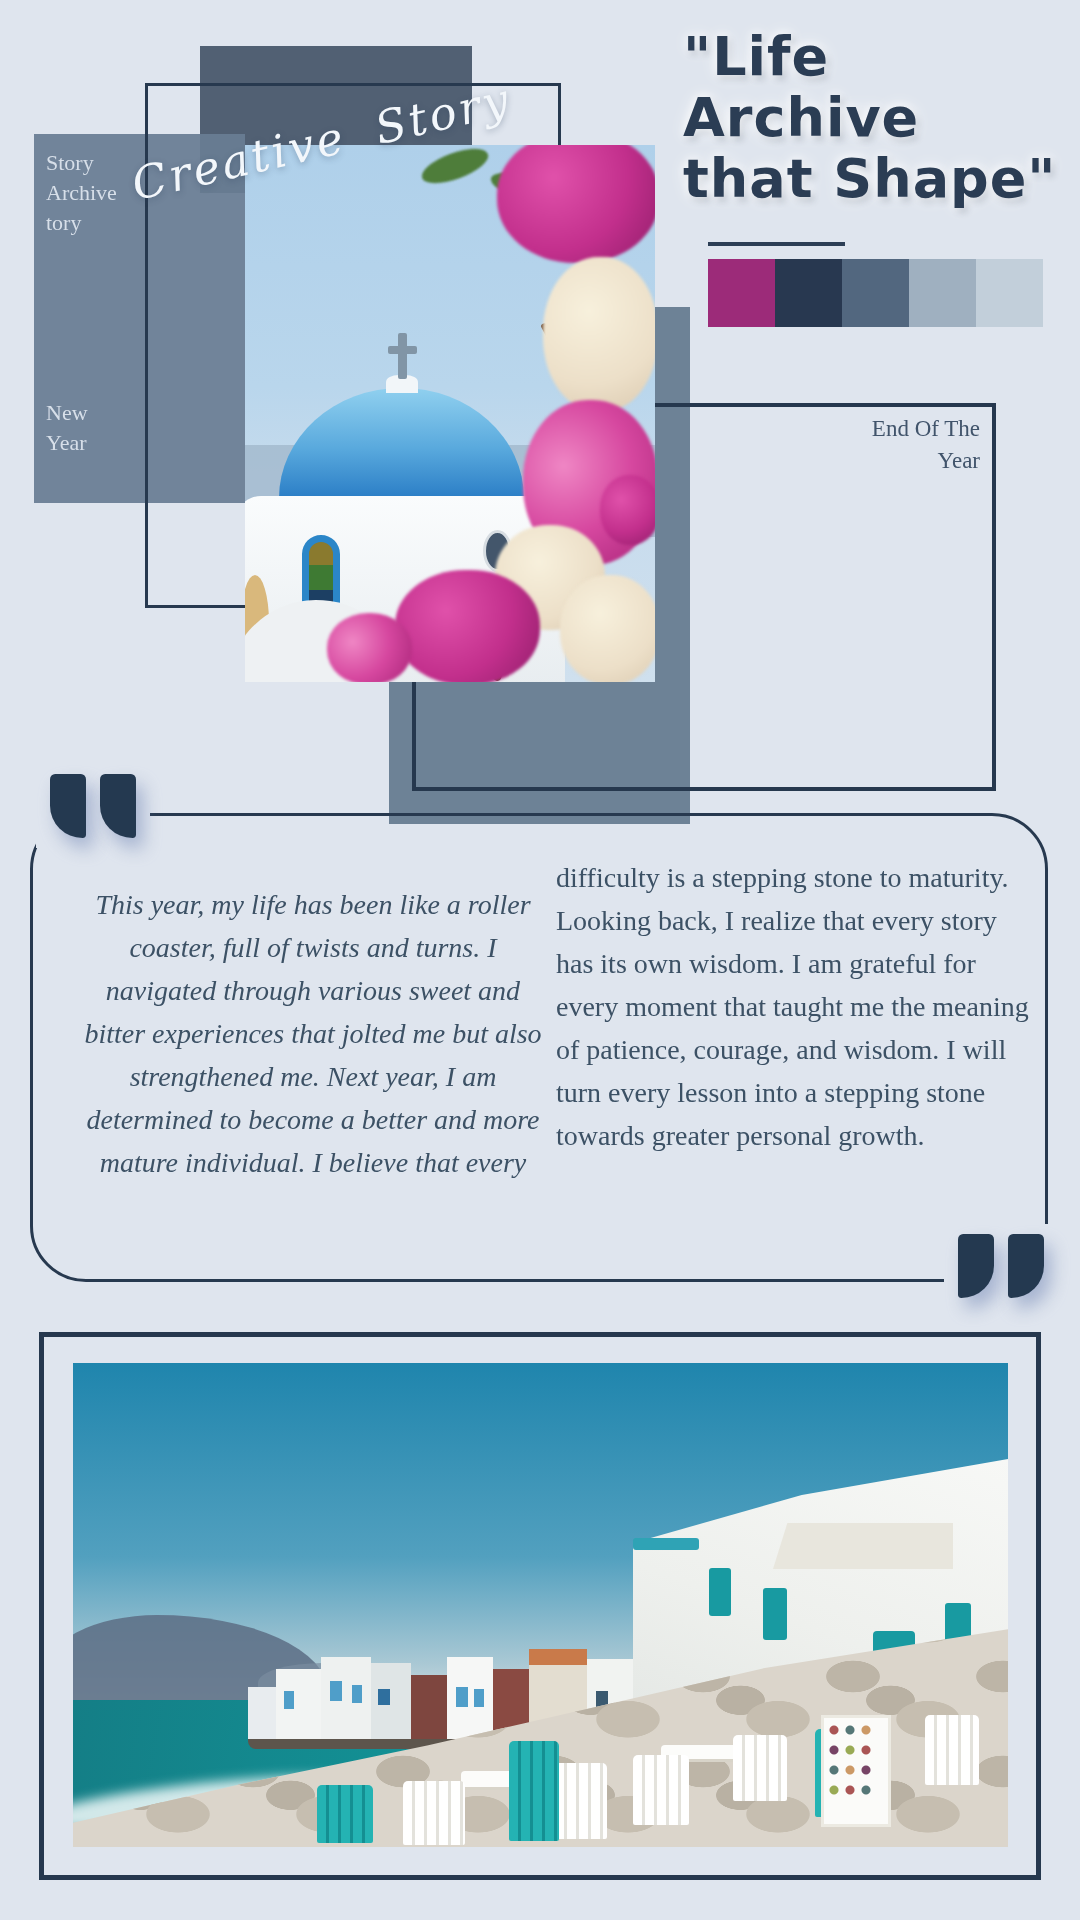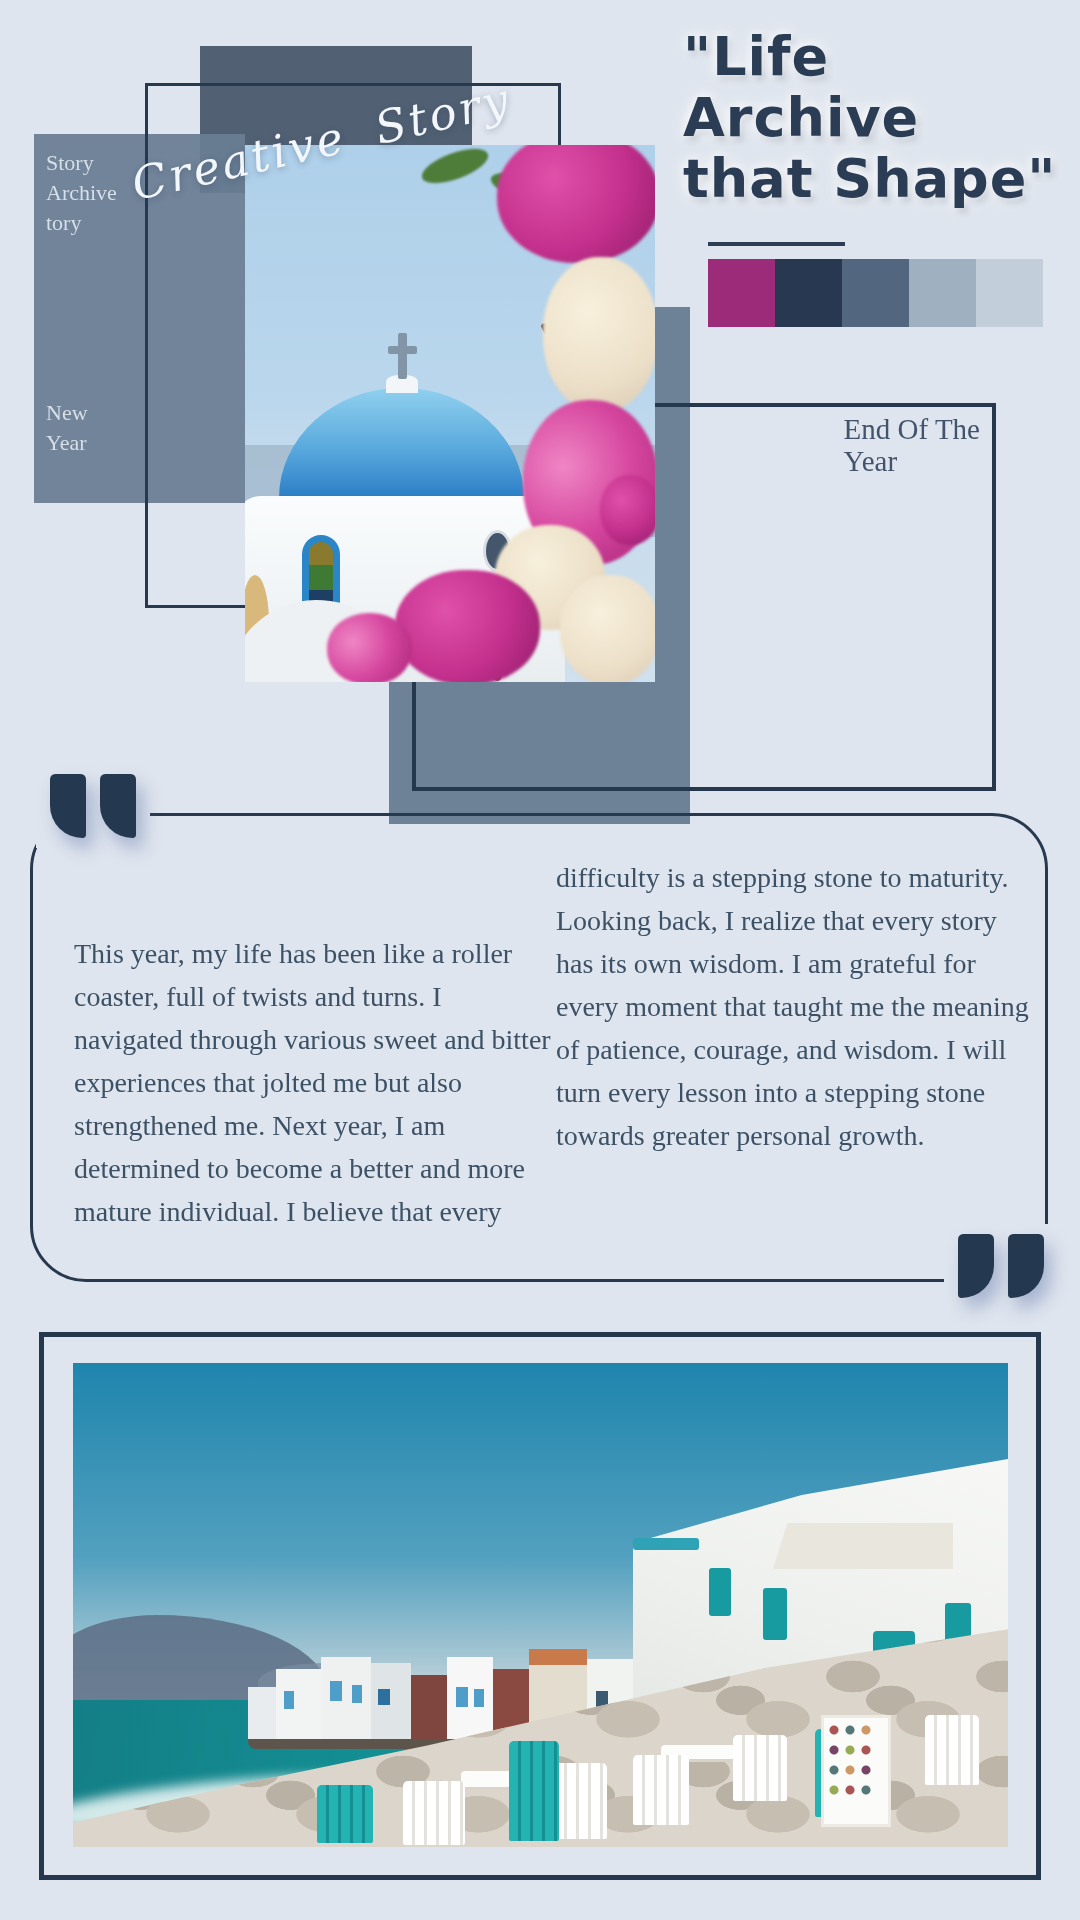--- a/index.html
+++ b/index.html
@@ -9,21 +9,21 @@
 
   
   .dark-rect{left:200px;top:46px;width:272px;height:147px;background:rgba(45,62,84,0.80);}
   .side-panel{left:34px;top:134px;width:211px;height:369px;background:rgba(104,125,147,0.93);}
   .panel-label{position:absolute;left:12px;color:#d7dfe9;font-size:22px;line-height:30px;}
   .panel-label.top{top:14px;}
   .panel-label.bot{top:264px;}
   .made-rect{left:389px;top:307px;width:301px;height:517px;background:#6d8296;}
   .frame-left{left:145px;top:83px;width:416px;height:525px;border:3px solid #27394f;box-sizing:border-box;}
   .frame-right{left:412px;top:403px;width:584px;height:388px;border:4px solid #26384e;box-sizing:border-box;}
-  .eoy{right:100px;top:413px;text-align:left;color:#41546b;font-size:29px;line-height:32px;margin-left:16px;}
+  .eoy{right:100px;top:413px;text-align:right;color:#41546b;font-size:23px;line-height:32px;margin-left:16px;}
   .made-by{left:454px;top:688px;color:rgba(233,240,247,0.95);font-size:24px;line-height:46px;}
   .made-by .l1{opacity:.8;}
   .archive{right:100px;top:688px;text-align:right;color:#3d5065;font-size:24px;line-height:46px;}
 
   
   .photo{overflow:hidden;}
   .church{left:245px;top:145px;width:410px;height:537px;
           background:linear-gradient(180deg,#afd0ea 0%,#b9d6ec 45%,#c6dbed 62%,#cfe0ee 100%);}
   .seaband{left:0;top:300px;width:410px;height:92px;background:#9fb5ca;opacity:.75;}
   .dome{left:34px;top:243px;width:245px;height:110px;border-radius:50% 50% 0 0/100% 100% 0 0;
@@ -61,21 +61,21 @@
   
   .quote-box{left:30px;top:813px;width:1018px;height:469px;border:3px solid #27394f;border-radius:56px;box-sizing:border-box;}
   .qwrap{display:flex;gap:14px;background:#dfe5ee;padding:10px 14px;}
   .qwrap.top{left:36px;top:764px;}
   .qwrap.bot{left:944px;top:1224px;}
   .qmark{width:36px;height:64px;background:#243950;
          filter:drop-shadow(7px 11px 9px rgba(96,118,170,.45));}
   .qwrap.top .qmark{border-radius:6px 6px 4px 38px;}
   .qwrap.bot .qmark{border-radius:6px 6px 38px 4px;}
   .qcol{color:#3c5165;font-size:28px;line-height:43px;}
-  .qcol1{left:74px;top:932px;width:478px;text-align:left;}
+  .qcol1{left:74px;top:883px;width:478px;text-align:center;font-style:italic;}
   .qcol2{left:556px;top:856px;width:478px;}
 
   
   .photo-frame{left:39px;top:1332px;width:1002px;height:548px;border:5px solid #26384e;box-sizing:border-box;}
   .seaside{left:73px;top:1363px;width:935px;height:484px;background:linear-gradient(180deg,#1f85ad 0%,#52a0bf 40%,#a9c8d4 62%,#cfdcdf 70%);}
   .mountain{left:-30px;top:252px;width:285px;height:88px;background:#5d7086;opacity:.88;
             border-radius:100% 150% 0 0/170% 220% 0 0;}
   .ridge{left:185px;top:300px;width:130px;height:40px;background:#7b8da0;opacity:.7;border-radius:100% 100% 0 0;}
   .sea{left:0;top:337px;width:935px;height:147px;
        background:linear-gradient(100deg,#147e86 0%,#139094 35%,#1aa0a0 65%,#49b7b2 100%);}

